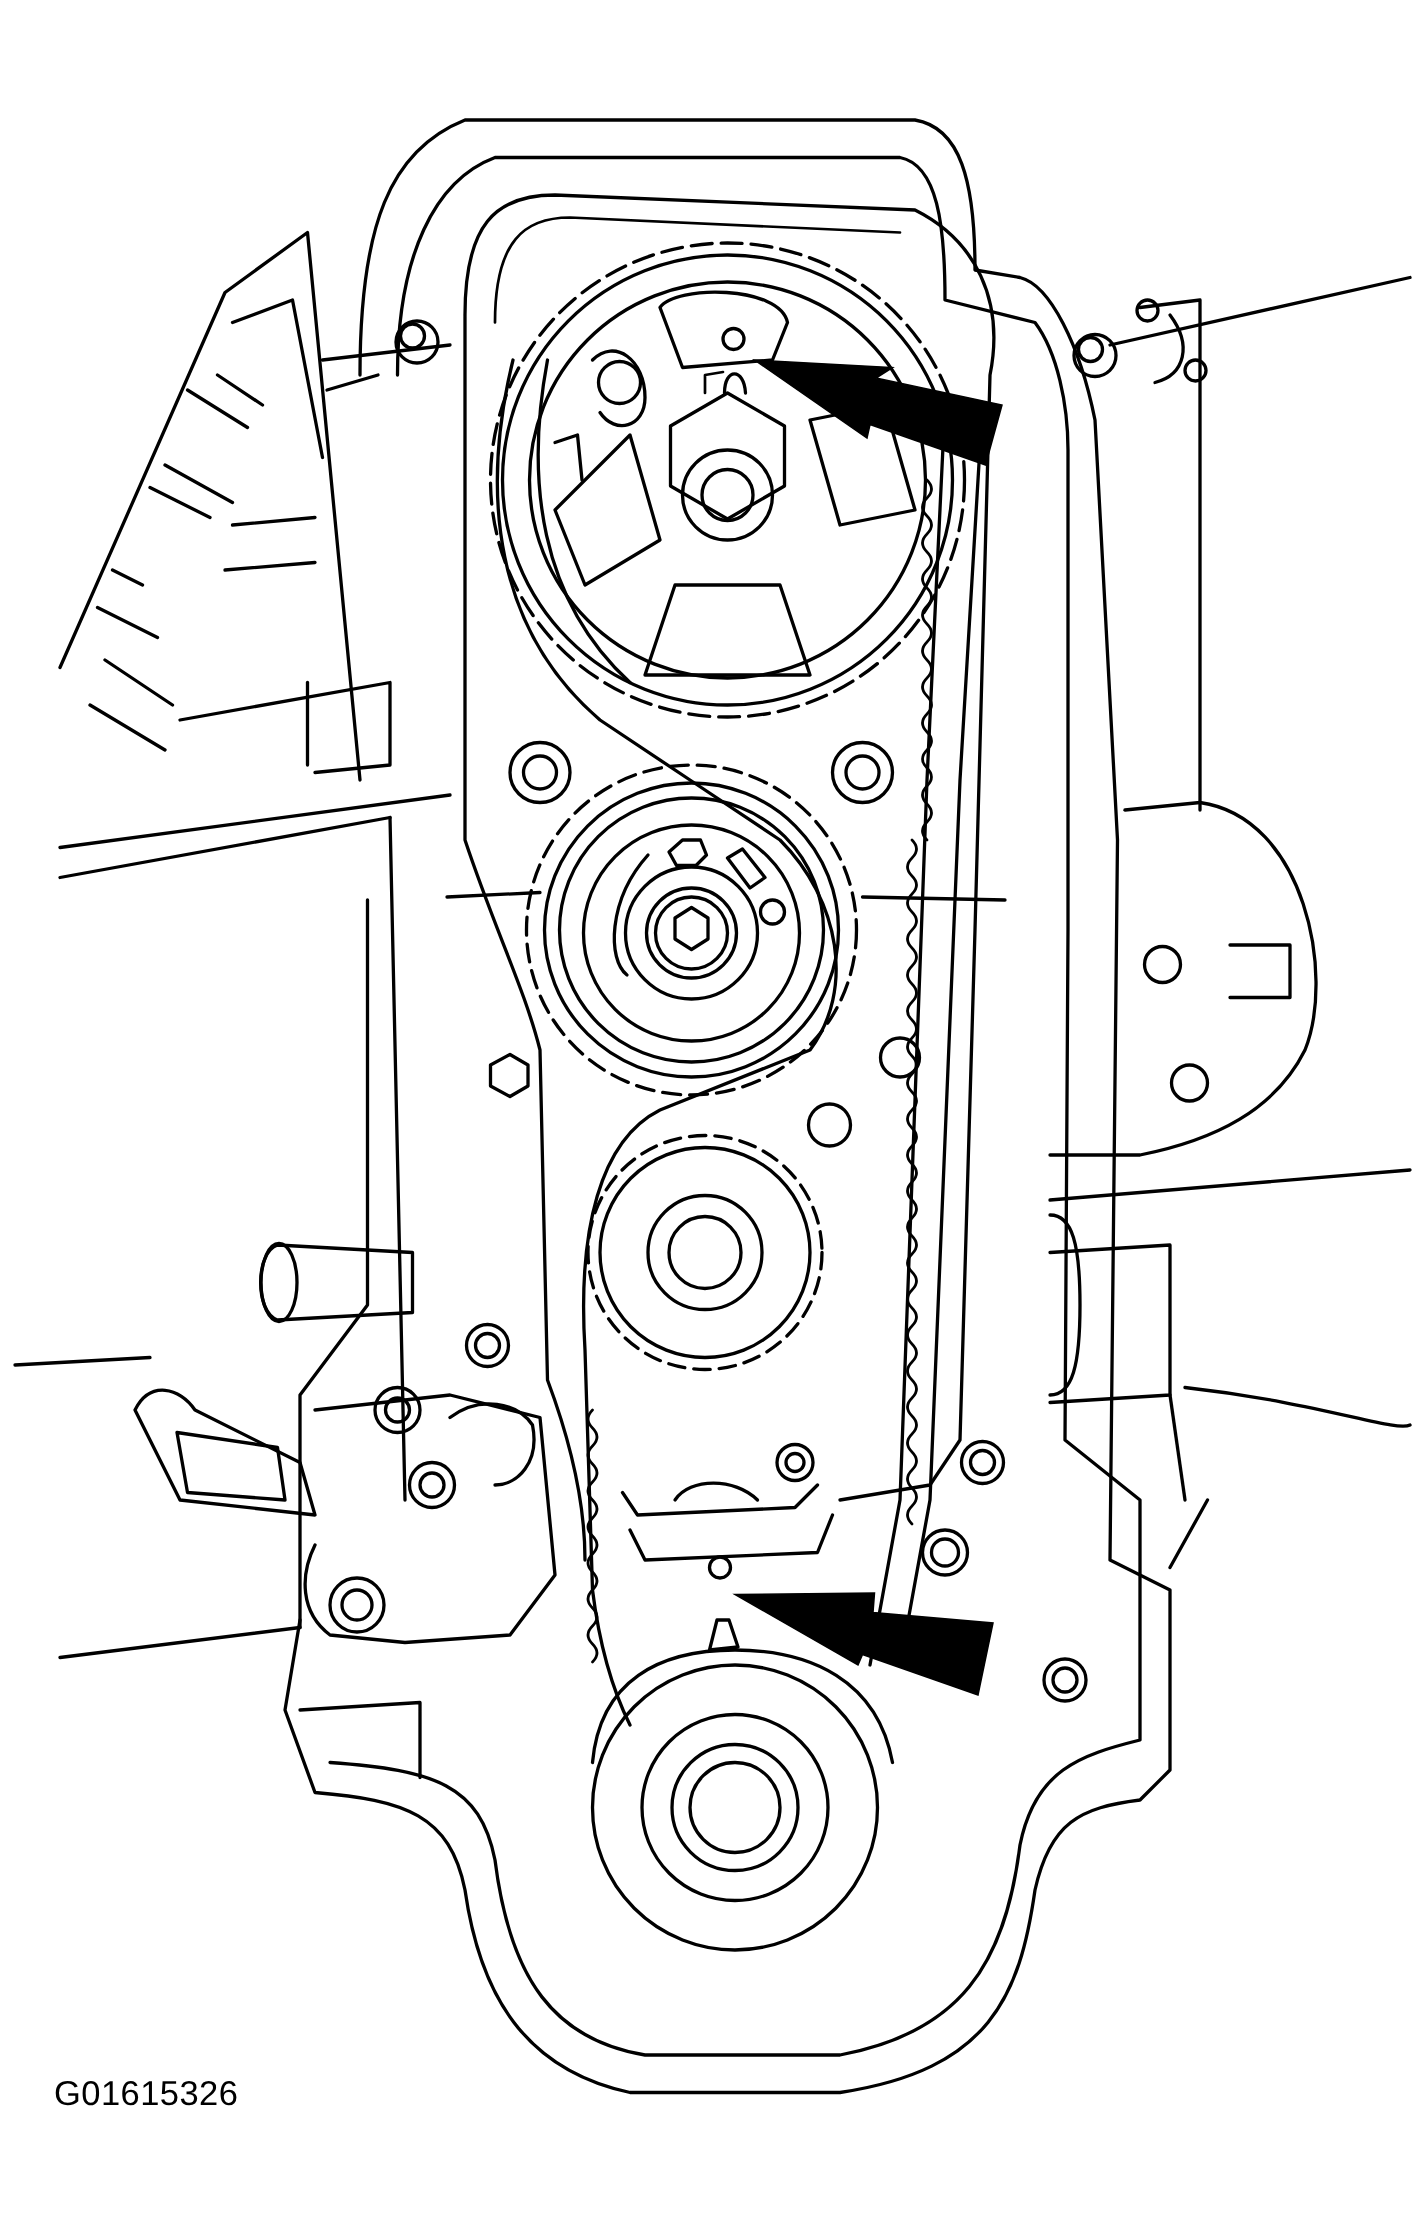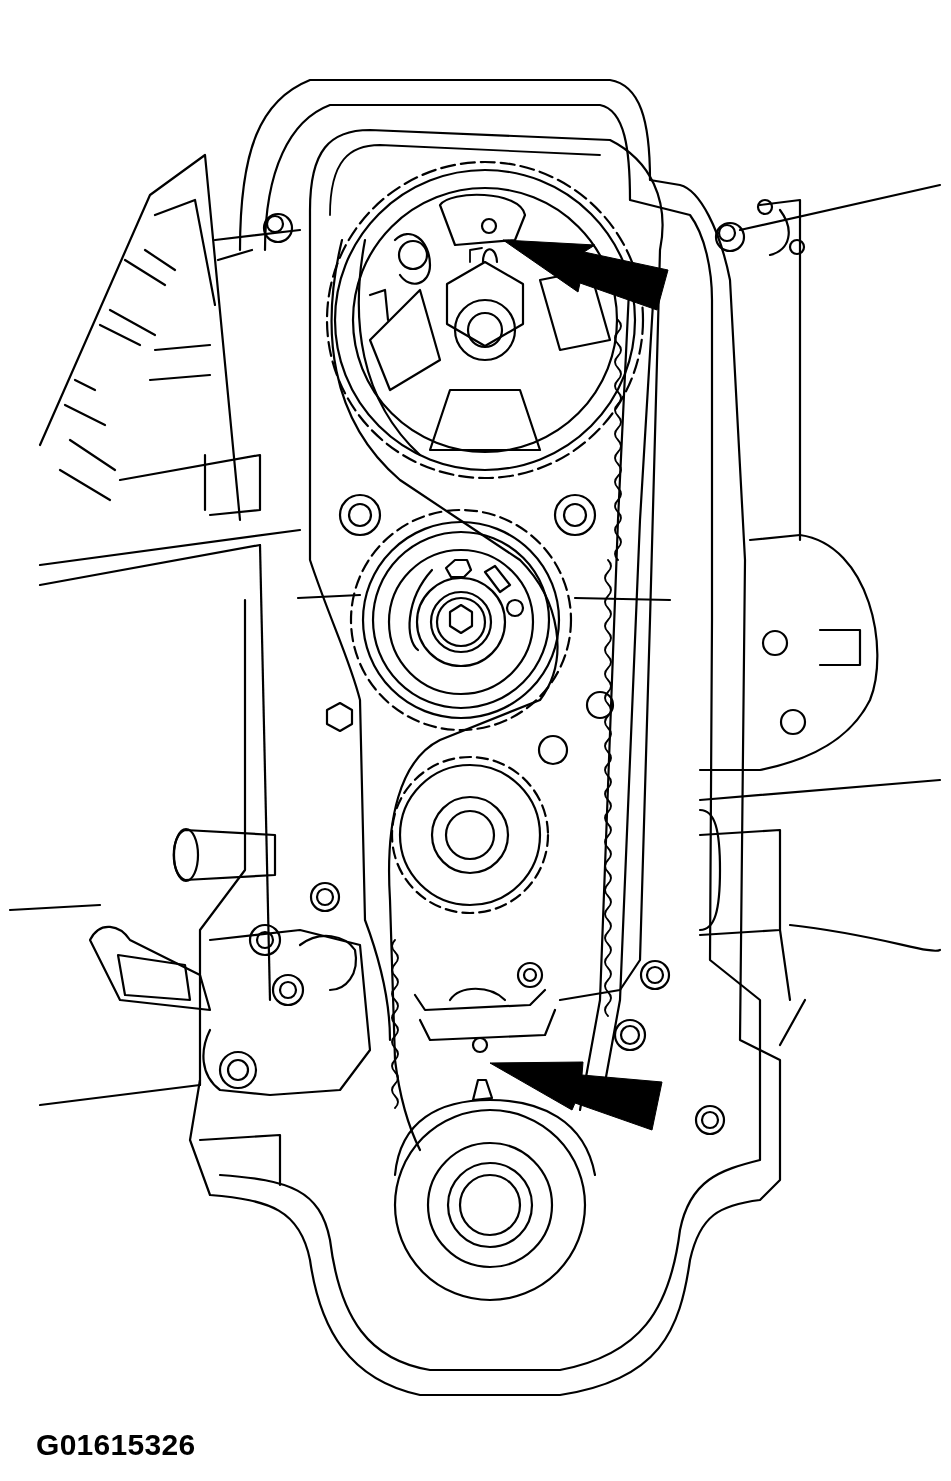--- a/index.html
+++ b/index.html
@@ -1,21 +1,21 @@
 <!DOCTYPE html>
 <html><head>
 <meta charset="utf-8">
 <style>
   html, body { margin:0; padding:0; background:#ffffff; }
   body { width:951px; height:1481px; position:relative; overflow:hidden; font-family:"Liberation Sans", sans-serif; }
   #diagram { position:absolute; left:0; top:0; width:951px; height:1481px; }
   .ln { fill:none; stroke:#000; stroke-width:2.2; stroke-linecap:round; stroke-linejoin:round; }
   .thin { stroke-width:1.8; }
   .blk { fill:#000; stroke:#000; }
-  #figure-id { position:absolute; left:36px; top:1428px; font-size:30px; font-weight:bold; color:#000; letter-spacing:0.3px; }
+  #figure-id { position:absolute; left:36px; top:1382px; font-size:23px; font-weight:normal; color:#000; letter-spacing:0.3px; }
 </style>
 </head>
 <body>
 
 <svg id="diagram" viewBox="0 0 951 1481" xmlns="http://www.w3.org/2000/svg">
 
   <g>
     <path class="ln" d="M40 565 L300 530"></path>
     <path class="ln" d="M40 585 L260 545"></path>
     <path class="ln" d="M40 1105 L200 1085"></path>

